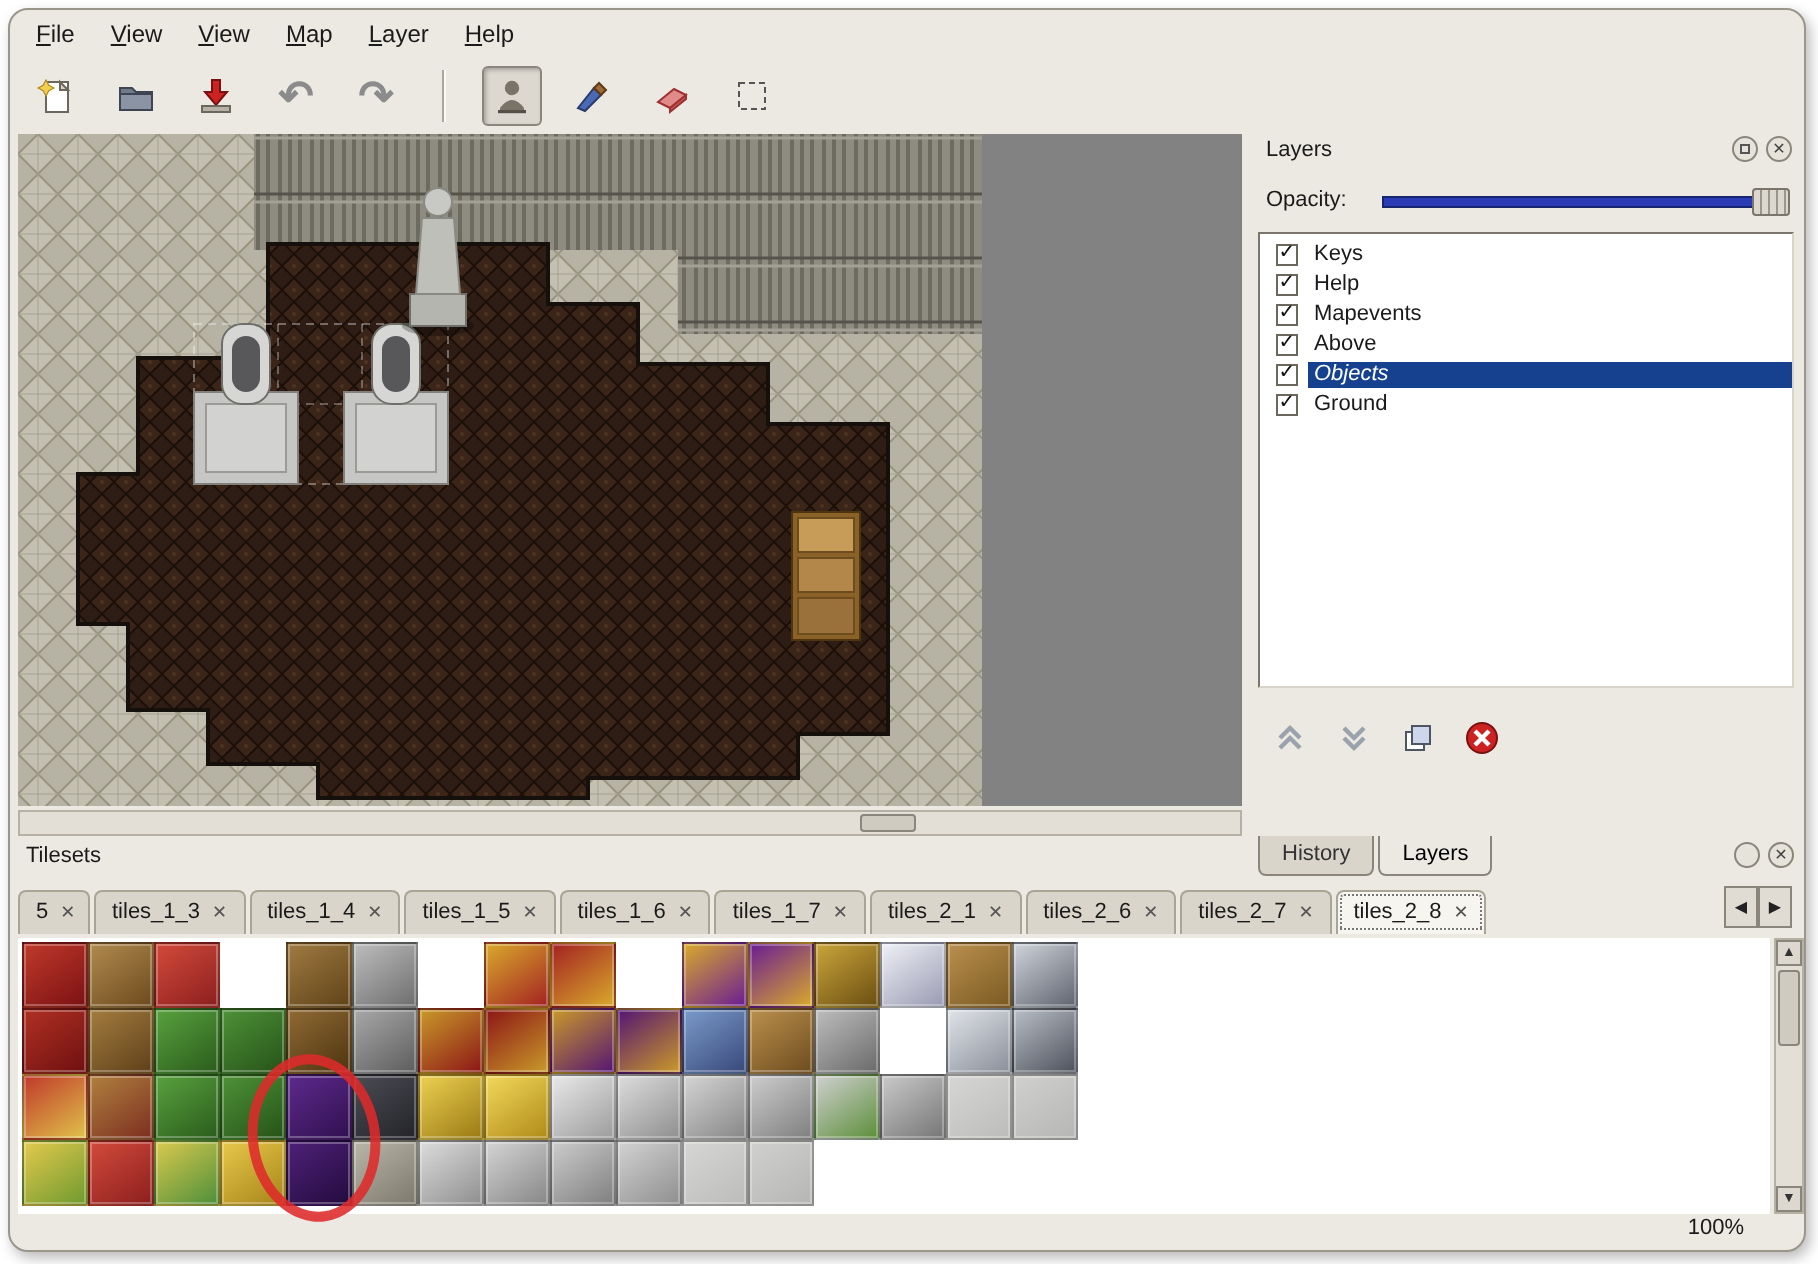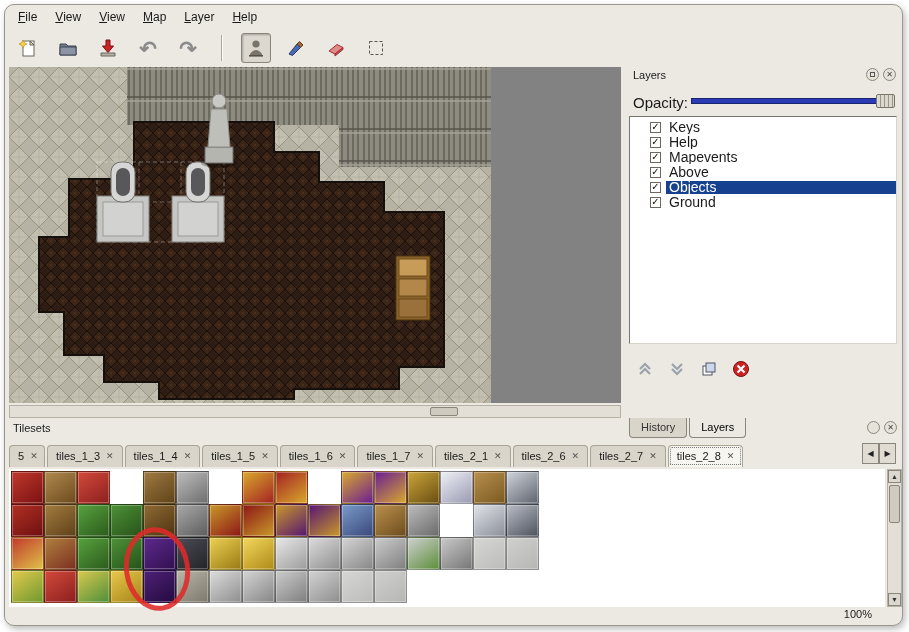--- a/index.html
+++ b/index.html
@@ -32,36 +32,36 @@
 
   
   .layers-panel { position:absolute; left:622px; top:62px; width:274px; height:352px; }
   .p-titlebar { position:absolute; left:0; top:0; right:0; height:18px; font-size:11px; }
   .p-title { position:absolute; left:6px; top:2px; }
   .mini-btn { position:absolute; top:1px; width:13px; height:13px; border:1px solid #8a867c; border-radius:7px;
               background:#e6e3db; display:flex; align-items:center; justify-content:center; font-size:8px; color:#444; }
   .mini-float { right:22px; } .mini-close { right:5px; }
   .mini-float .sq { width:5px; height:5px; border:1px solid #555; background:transparent; }
 
-  .opacity-row { position:absolute; left:0; top:26px; right:0; height:16px; font-size:15px; }
+  .opacity-row { position:absolute; left:0; top:26px; right:0; height:16px; font-size:11px; }
   .opacity-label { position:absolute; left:6px; top:1px; }
   .op-slider { position:absolute; left:64px; right:6px; top:4px; height:8px; }
   .op-track { position:absolute; left:0; right:2px; top:1px; height:6px; background:#2b3bb5;
               border:1px solid #17246e; }
   .op-handle { position:absolute; right:0; top:-3px; width:19px; height:14px; border:1px solid #7a766c; border-radius:2px;
                background:repeating-linear-gradient(90deg,#dcd8d0 0 3px,#9a968c 3px 4px); }
 
   .layer-list { position:absolute; left:2px; top:49px; width:268px; height:228px; background:#ffffff;
                 border:1px solid; border-color:#7a766c #d8d4ca #d8d4ca #7a766c; padding-top:3px; }
-  .layer-row { display:flex; align-items:center; height:15px; padding-left:20px; gap:5px; font-size:14px; }
+  .layer-row { display:flex; align-items:center; height:15px; padding-left:8px; gap:5px; font-size:11px; }
   .cb { width:11px; height:11px; border:1px solid #6b675d; background:#fff; flex:0 0 auto;
         display:flex; align-items:center; justify-content:center; font-size:10px; line-height:1; color:#111; }
   .layer-row.checked .cb::after { content:"✓"; margin-top:-1px; }
   .lbl { flex:1; padding:0 3px; line-height:13px; white-space:nowrap; overflow:hidden; }
-  .layer-row.selected .lbl { background:#15418f; color:#ffffff; }
+  .layer-row.selected .lbl { background:#15418f; color:#ffffff;font-style:italic; }
 
   .layer-btns { position:absolute; left:8px; top:292px; display:flex; gap:12px; align-items:center; }
   .lbtn { width:20px; height:20px; display:flex; align-items:center; justify-content:center; }
 
   .side-tabs { position:absolute; left:2px; top:322px; display:flex;margin-top:29px; }
   .side-tab { padding:3px 11px 4px; font-size:11px; background:#d9d5ca; border:1px solid #8a867c; border-top:none;
               border-radius:0 0 4px 4px; margin-right:2px; color:#333; }
   .side-tab.active { background:#ece9e3; color:#000; box-shadow:0 1px 0 #ece9e3 inset; }
 
   

